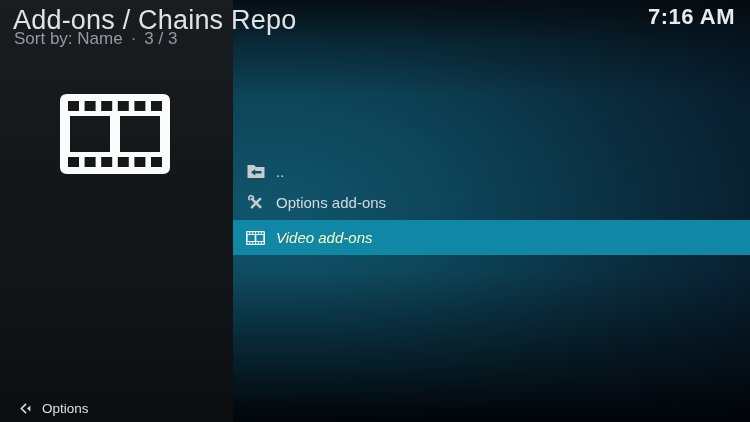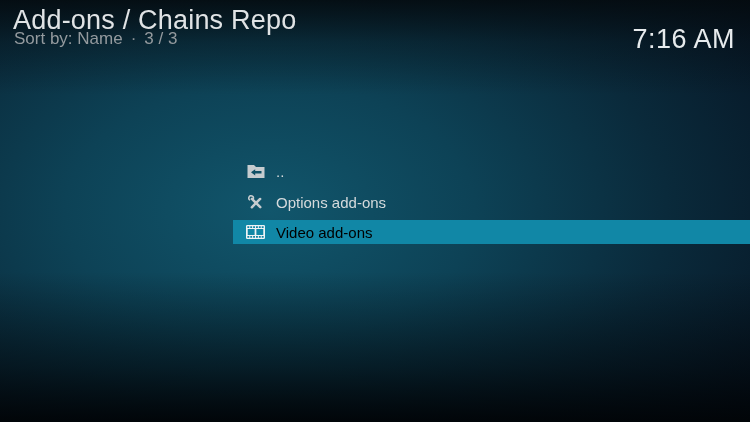--- a/index.html
+++ b/index.html
@@ -15,39 +15,61 @@
   
   #sidebar{
     position:absolute;left:0;top:0;width:233px;height:422px;
     background:linear-gradient(to bottom,#1a1d20 0%,#15181b 35%,#121518 70%,#0b0d0f 100%);
   }
   #big-thumb{position:absolute;left:60px;top:94px;width:110px;height:80px;color:#fafcfc;}
   
   #page-title{position:absolute;left:13px;top:5px;font-size:27px;color:#e0e3e5;letter-spacing:.2px;}
   #sort-row{position:absolute;left:14px;top:29px;font-size:17px;color:#949a9e;}
   #sort-row .sep{margin:0 8px;color:#8b9195;}
-  #clock{position:absolute;right:15px;top:4px;font-size:27px;font-weight:400;color:#e7ebed;letter-spacing:.5px;margin-top:20px;}
+  #clock{position:absolute;right:15px;top:4px;font-size:22px;font-weight:700;color:#e7ebed;letter-spacing:.5px;}
   
   #list{position:absolute;left:233px;right:0;top:156px;}
   .row{display:flex;align-items:center;height:31px;padding-left:13px;color:#d5dadc;cursor:pointer;}
   .row .ric{width:19px;height:15px;display:flex;align-items:center;justify-content:center;color:#c6cccf;flex:0 0 19px;}
   .row .lbl{margin-left:11px;font-size:15px;line-height:15px;}
-  .row.selected{height:24px;margin-top:2px;color:#000000;}
+  .row.selected{height:35px;margin-top:2px;color:#fef9c3;font-style:italic;}
   .row.selected .ric{color:#eef3f5;}
   
   #options-btn{position:absolute;left:18px;bottom:6px;display:flex;align-items:center;cursor:pointer;}
   #options-btn .oic{width:15px;height:15px;color:#d7dadc;}
   #options-btn .olbl{margin-left:9px;font-size:13.5px;color:#dde0e2;}
   svg{display:block;}
 </style>
 </head>
 <body>
 
 <div id="screen">
 
+  <div id="sidebar">
+    <div id="big-thumb">
+      <svg width="110" height="80" viewBox="0 0 110 80">
+        <path fill="currentColor" fill-rule="evenodd" d="
+          M7,0 H103 Q110,0 110,7 V73 Q110,80 103,80 H7 Q0,80 0,73 V7 Q0,0 7,0 Z
+          M8,7 h11 v10 h-11 Z M24.6,7 h11 v10 h-11 Z M41.2,7 h11 v10 h-11 Z
+          M57.8,7 h11 v10 h-11 Z M74.4,7 h11 v10 h-11 Z M91,7 h11 v10 h-11 Z
+          M8,63 h11 v10 h-11 Z M24.6,63 h11 v10 h-11 Z M41.2,63 h11 v10 h-11 Z
+          M57.8,63 h11 v10 h-11 Z M74.4,63 h11 v10 h-11 Z M91,63 h11 v10 h-11 Z
+          M10,22 h40 v36 h-40 Z M60,22 h40 v36 h-40 Z"></path>
+      </svg>
+    </div>
+    <div id="options-btn">
+      <span class="oic">
+        <svg width="15" height="15" viewBox="0 0 16 16">
+          <path d="M8.6,3 L3.6,8 L8.6,13" fill="none" stroke="currentColor" stroke-width="1.7"></path>
+          <path d="M13.2,4.7 L9.6,8 L13.2,11.3 Z" fill="currentColor"></path>
+        </svg>
+      </span>
+      <span class="olbl">Options</span>
+    </div>
+  </div>
 
   <div id="page-title">Add-ons / Chains Repo</div>
   <div id="sort-row">
     <span>Sort by: Name</span><span class="sep">·</span><span>3 / 3</span>
   </div>
   <div id="clock">7:16 AM</div>
 
   <div id="list">
       <div class="row">
     <span class="ric">

